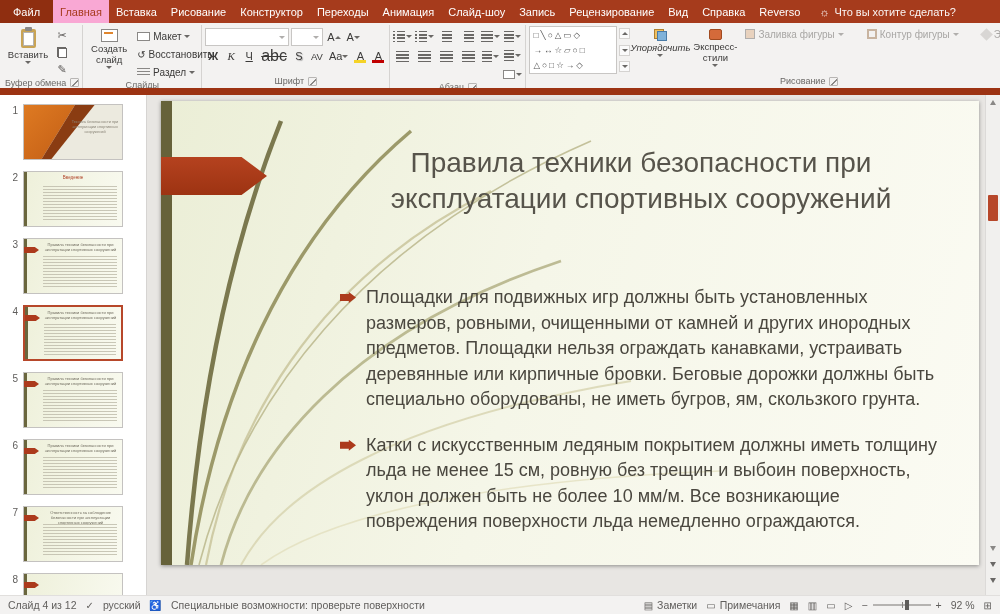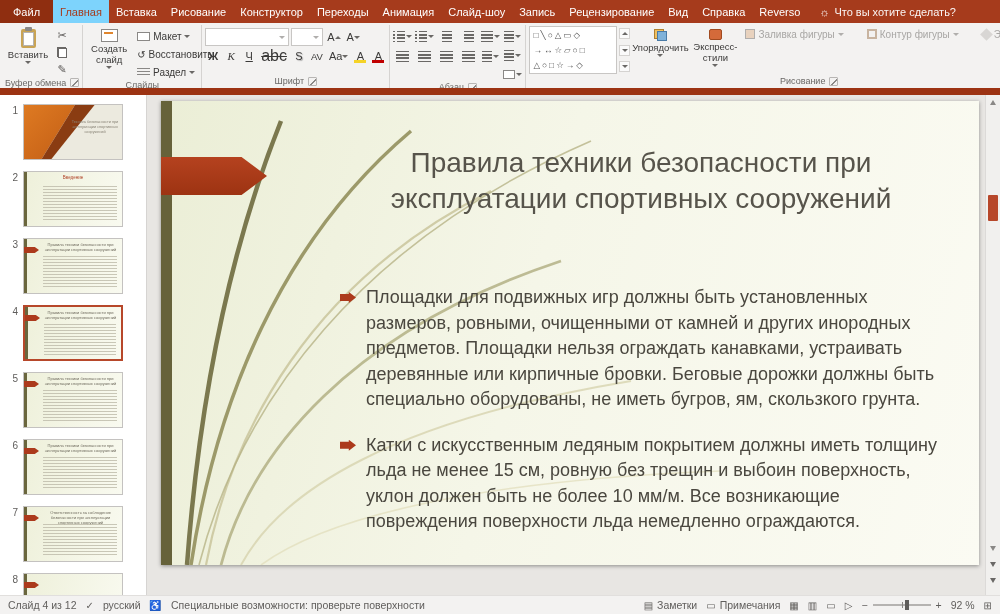--- a/index.html
+++ b/index.html
@@ -3,21 +3,21 @@
 <meta charset="utf-8">
 <style>
   * { margin:0; padding:0; box-sizing:border-box; }
   html,body { width:1000px; height:614px; overflow:hidden; font-family:"Liberation Sans",sans-serif; background:#fff; }
   .app { width:1000px; height:614px; display:flex; flex-direction:column; }
 
   
   .titlebar { height:23px; background:#a63b1c; display:flex; align-items:stretch; color:#fff; font-size:11px; flex:0 0 auto; }
   .tab { padding:0 7px; display:flex; align-items:center; white-space:nowrap; cursor:pointer; }
   .tab.file { background:#8f2e10; padding:0 13px; }
-  .tab.active { background:#7dd3fc; color:#a63b1c;text-align:right; }
+  .tab.active { background:#f9a8d4; color:#a63b1c;text-align:right; }
   .tellme { margin-left:12px; display:flex; align-items:center; gap:5px; white-space:nowrap; opacity:.95; }
   .bulb { font-size:11px; }
 
   
   .ribbon { height:65px; background:#f3f2f1; display:flex; padding:2px 0 0 2px; flex:0 0 auto; }
   .rgroup { display:flex; flex-direction:column; border-right:1px solid #d5d3d1; padding:1px 3px 0 3px; flex:0 0 auto; }
   .rg-body { flex:1; display:flex; align-items:stretch; gap:2px; }
   .rg-label { height:14px; display:flex; align-items:center; justify-content:center; gap:4px; font-size:9px; color:#6a6866; white-space:nowrap; }
   .launcher { width:9px; height:9px; border:1px solid #b8b6b4; border-radius:1px; background:linear-gradient(135deg,transparent 55%,#8a8886 55% 70%,transparent 70%); }
   .bigbtn { width:46px; display:flex; flex-direction:column; align-items:center; padding-top:3px; font-size:9.5px; color:#3b3a39; text-align:center; line-height:1.15; cursor:pointer; }
@@ -341,21 +341,21 @@
           <div class="sarr">
               <span class="car" style="transform:rotate(180deg)"></span>
             </div>
           <div class="sarr">
               <span class="car"></span>
             </div>
           <div class="sarr">
               <span class="car"></span>
             </div>
         </div>
-        <div class="bigbtn" style="width:56px;">
+        <div class="bigbtn" style="width:56px;font-style:italic;">
           <div class="ic-arrange"></div>
           <div class="blabel">Упорядочить</div>
           <div class="car"></div>
         </div>
         <div class="bigbtn" style="width:50px;">
           <div class="ic-qstyle"></div>
           <div class="blabel">Экспресс-стили</div>
           <div class="car"></div>
         </div>
         <div class="stack3">

